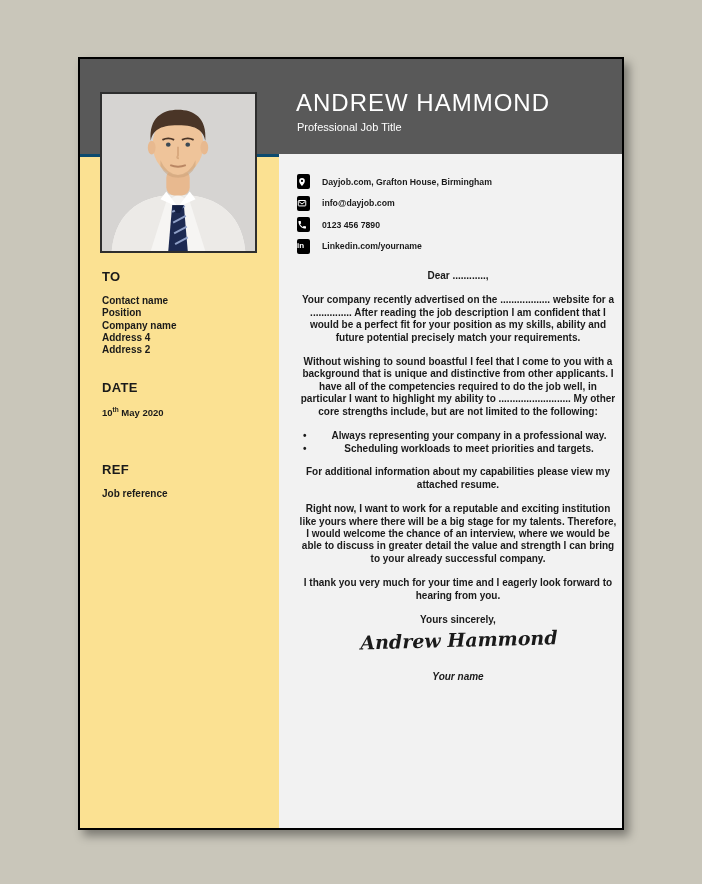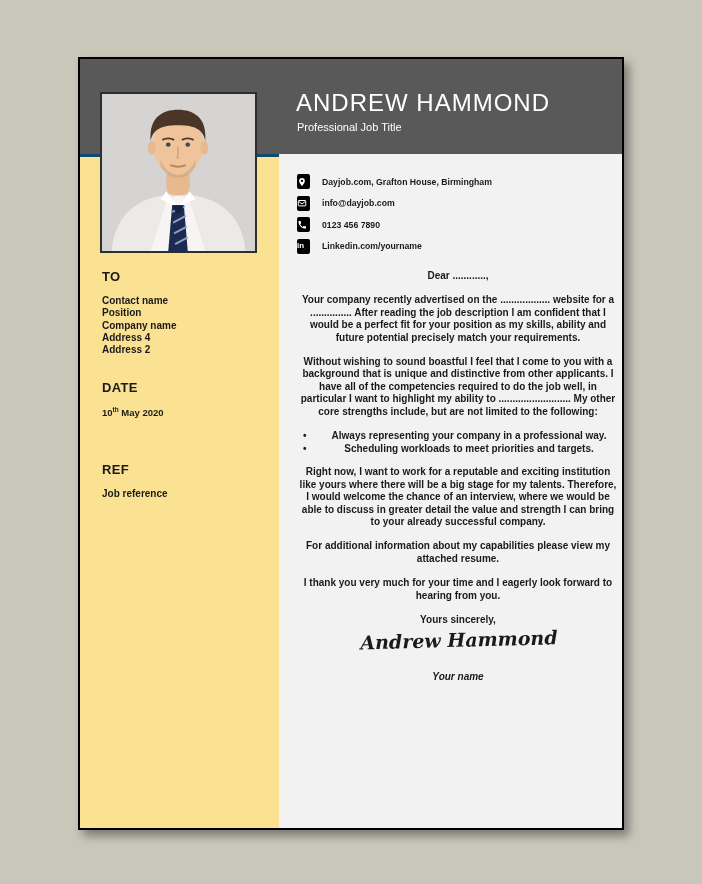--- a/index.html
+++ b/index.html
@@ -183,22 +183,22 @@
     </div>
 
     <div class="letter">
       <p class="salutation">Dear ............,</p>
       <p>Your company recently advertised on the .................. website for a ............... After reading the job description I am confident that I would be a perfect fit for your position as my skills, ability and future potential precisely match your requirements.</p>
       <p>Without wishing to sound boastful I feel that I come to you with a background that is unique and distinctive from other applicants. I have all of the competencies required to do the job well, in particular I want to highlight my ability to .......................... My other core strengths include, but are not limited to the following:</p>
       <ul>
         <li>Always representing your company in a professional way.</li>
         <li>Scheduling workloads to meet priorities and targets.</li>
       </ul>
+      <p>For additional information about my capabilities please view my attached resume.</p>
       <p>Right now, I want to work for a reputable and exciting institution like yours where there will be a big stage for my talents. Therefore, I would welcome the chance of an interview, where we would be able to discuss in greater detail the value and strength I can bring to your already successful company.</p>
-      <p>For additional information about my capabilities please view my attached resume.</p>
       <p>I thank you very much for your time and I eagerly look forward to hearing from you.</p>
       <p>Yours sincerely,</p>
       <div class="signature">Andrew Hammond</div>
       <div class="your-name">Your name</div>
     </div>
 
   </div>
 </div>
 
 </body></html>

